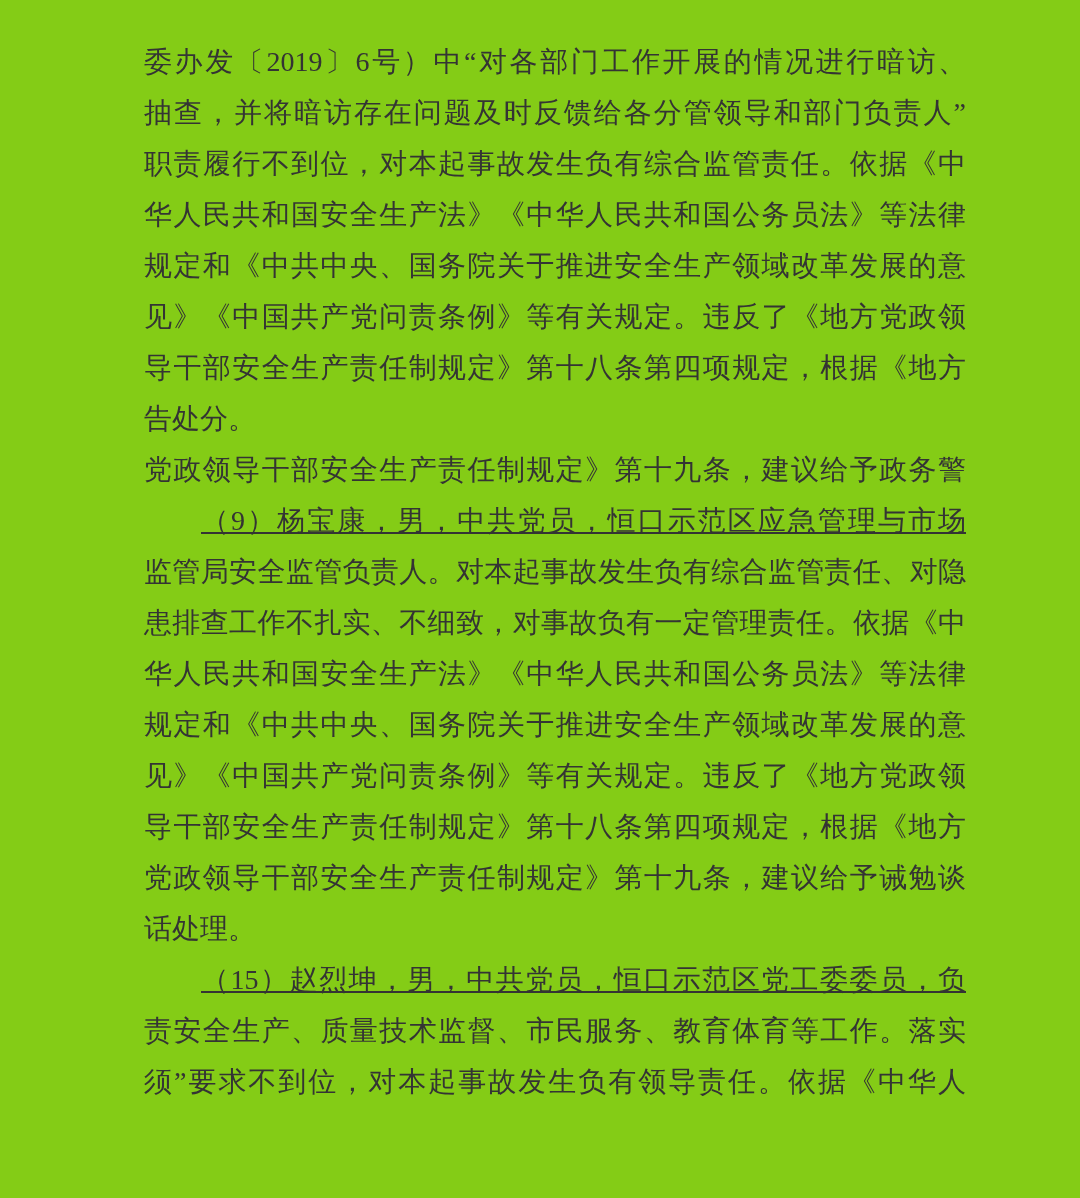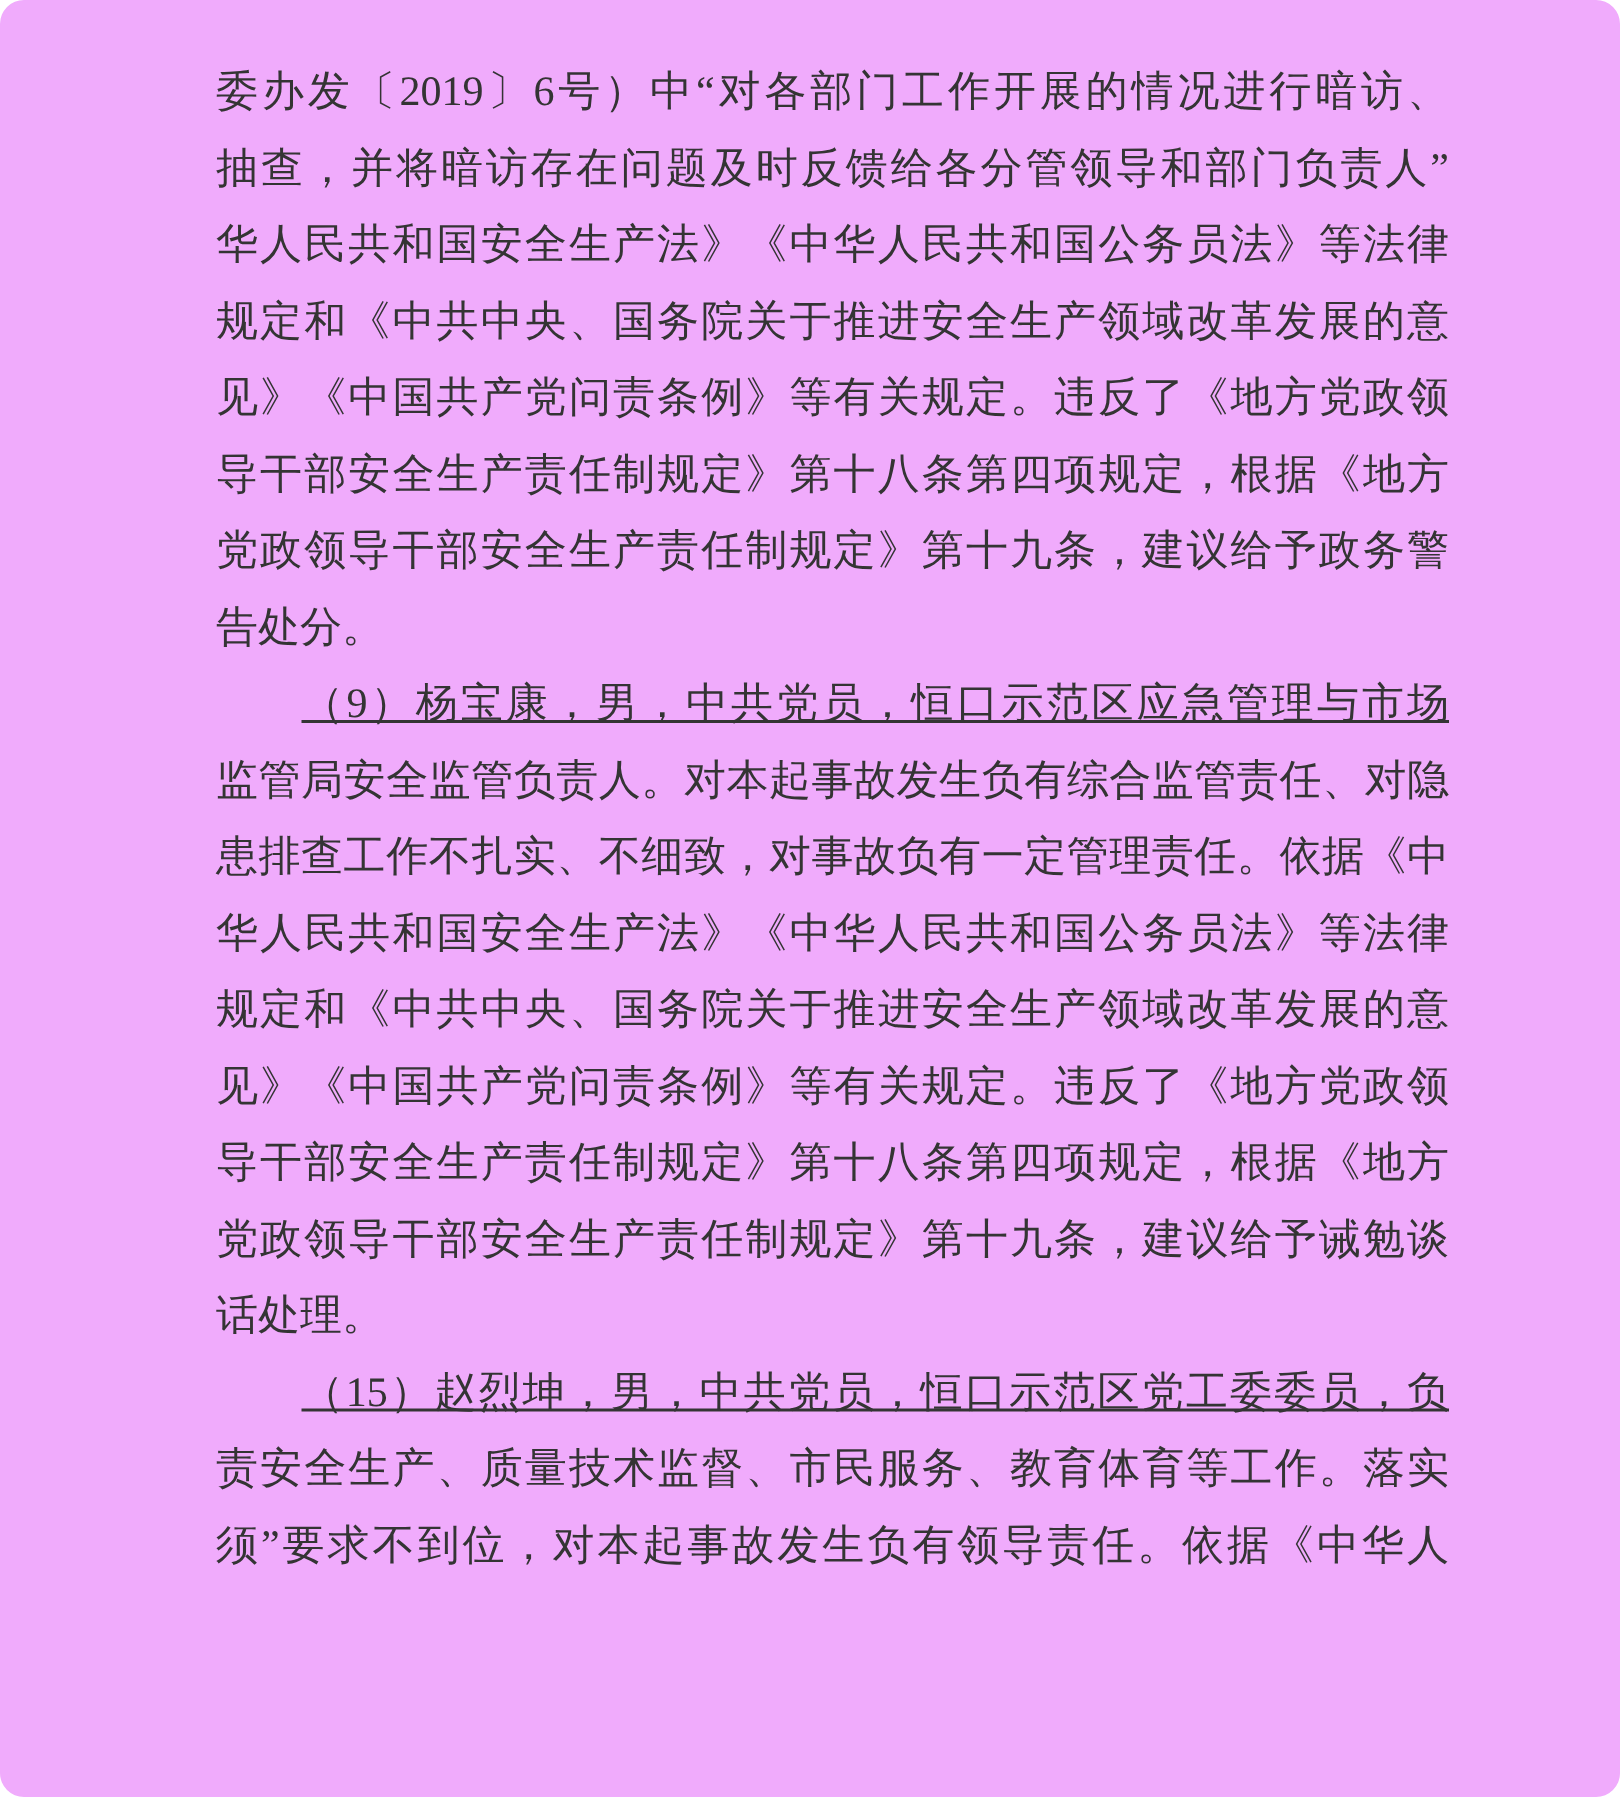--- a/index.html
+++ b/index.html
@@ -4,23 +4,22 @@
 <style>
   html, body {
     margin: 0;
     padding: 0;
     background: #ffffff;
   }
   .page {
     position: relative;
     width: 1080px;
     height: 1198px;
-    background: #f0abfc;
+    background: #84cc16;
     overflow: hidden;
-    border-radius: 16px;
   }
   .text-block {
     position: absolute;
     left: 144px;
     top: 36px;
     width: 822px;
   }
   .line {
     height: 51px;
     line-height: 51px;
@@ -43,26 +42,27 @@
     text-decoration: underline;
   }
 </style>
 </head>
 <body>
 
 <div class="page">
   <div class="text-block">
     <div class="line">委办发〔2019〕6号）中“对各部门工作开展的情况进行暗访、</div>
     <div class="line">抽查，并将暗访存在问题及时反馈给各分管领导和部门负责人”</div>
+    <div class="line">职责履行不到位，对本起事故发生负有综合监管责任。依据《中</div>
     <div class="line">华人民共和国安全生产法》《中华人民共和国公务员法》等法律</div>
     <div class="line">规定和《中共中央、国务院关于推进安全生产领域改革发展的意</div>
     <div class="line">见》《中国共产党问责条例》等有关规定。违反了《地方党政领</div>
     <div class="line">导干部安全生产责任制规定》第十八条第四项规定，根据《地方</div>
+    <div class="line para-end">告处分。</div>
     <div class="line">党政领导干部安全生产责任制规定》第十九条，建议给予政务警</div>
-    <div class="line para-end">告处分。</div>
     <div class="line indent">（9）杨宝康，男，中共党员，恒口示范区应急管理与市场</div>
     <div class="line">监管局安全监管负责人。对本起事故发生负有综合监管责任、对隐</div>
     <div class="line">患排查工作不扎实、不细致，对事故负有一定管理责任。依据《中</div>
     <div class="line">华人民共和国安全生产法》《中华人民共和国公务员法》等法律</div>
     <div class="line">规定和《中共中央、国务院关于推进安全生产领域改革发展的意</div>
     <div class="line">见》《中国共产党问责条例》等有关规定。违反了《地方党政领</div>
     <div class="line">导干部安全生产责任制规定》第十八条第四项规定，根据《地方</div>
     <div class="line">党政领导干部安全生产责任制规定》第十九条，建议给予诫勉谈</div>
     <div class="line para-end">话处理。</div>
     <div class="line indent">（15）赵烈坤，男，中共党员，恒口示范区党工委委员，负</div>

